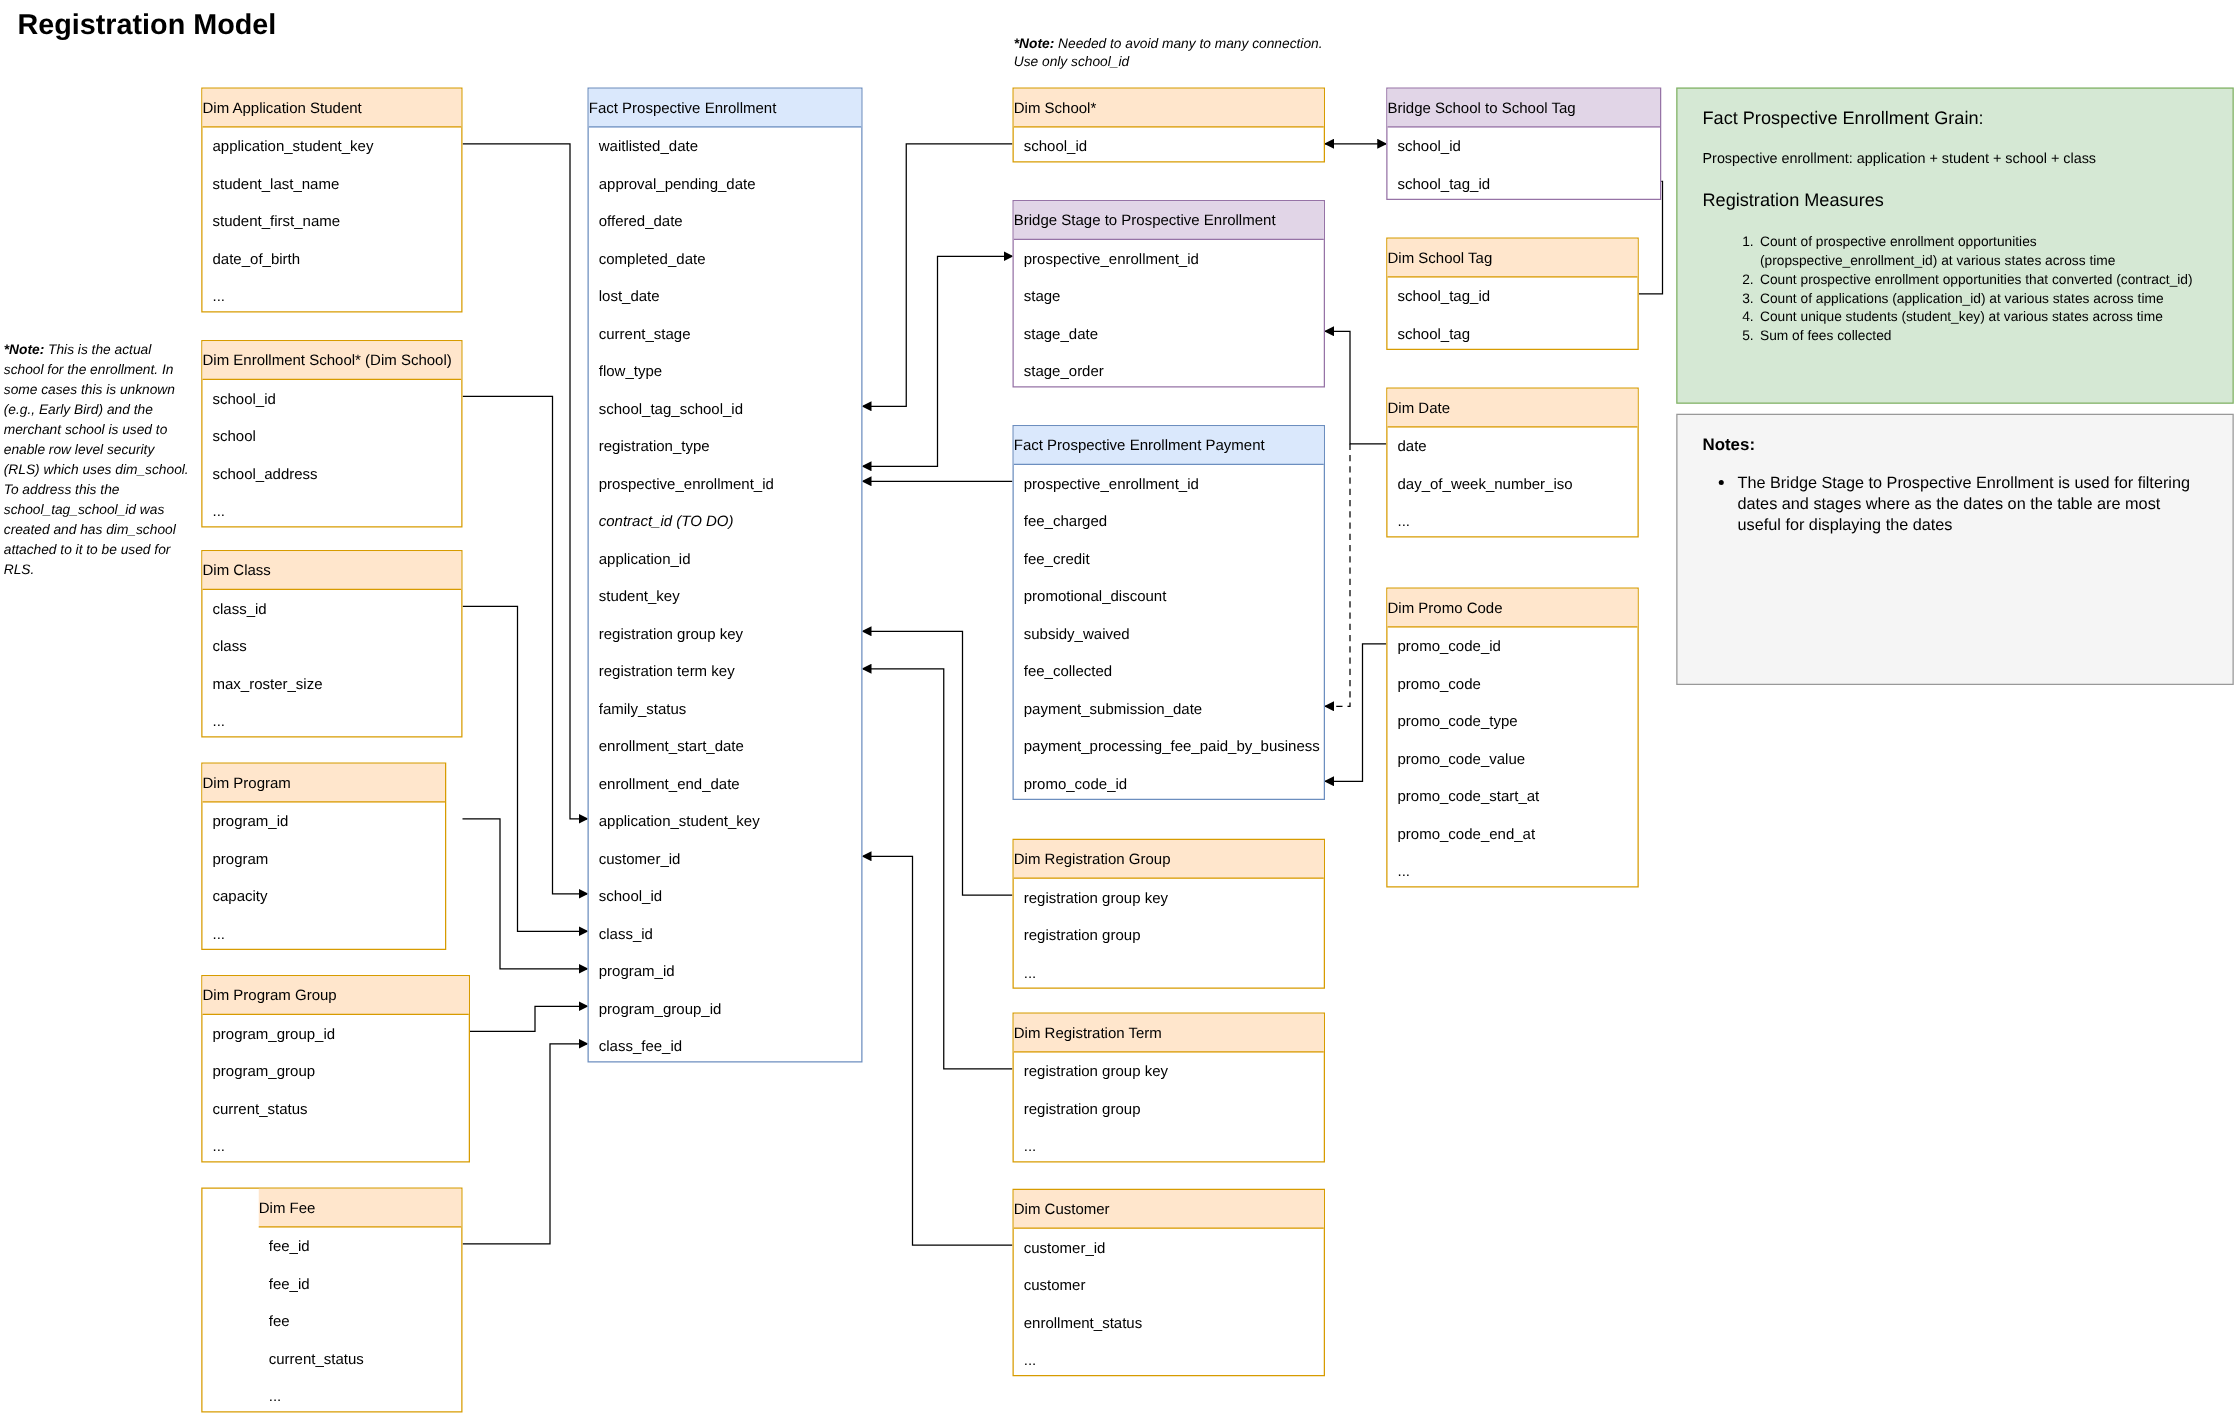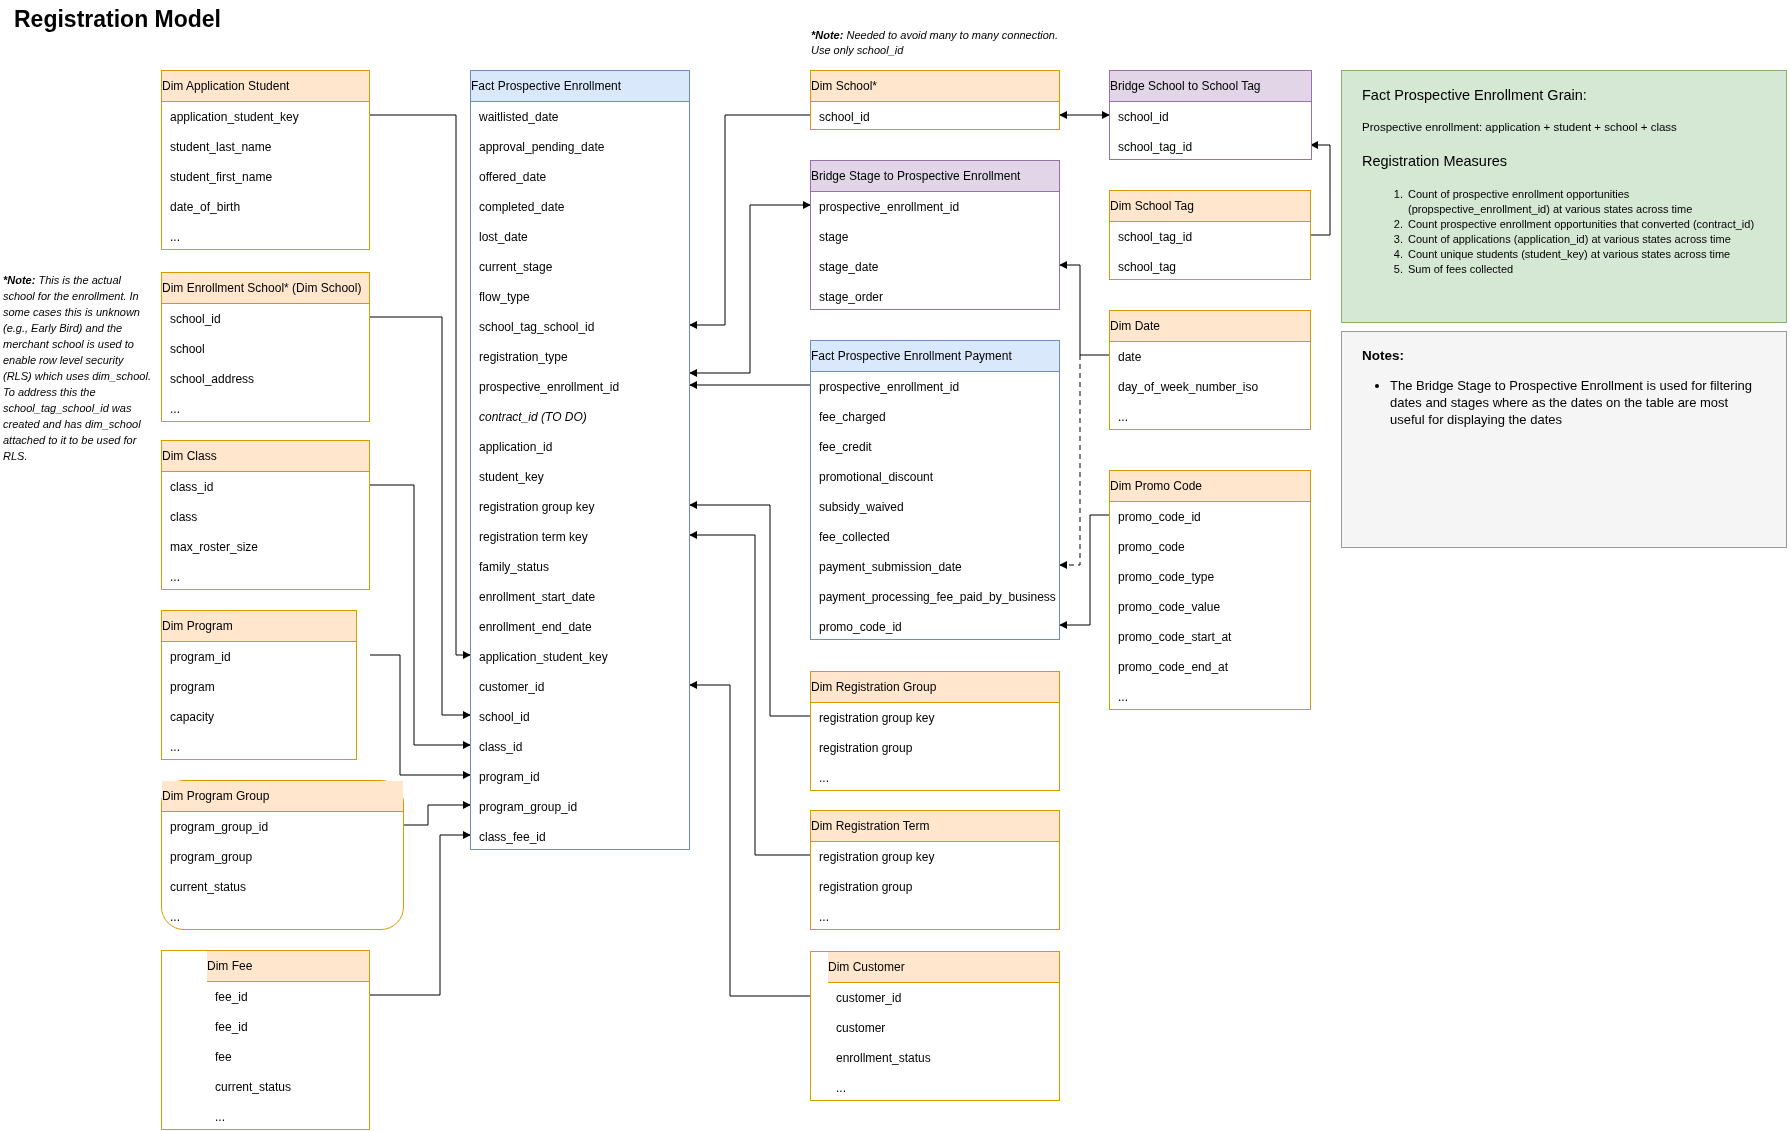--- a/index.html
+++ b/index.html
@@ -125,21 +125,21 @@
       <div class="table-row">max_roster_size</div>
       <div class="table-row">...</div>
     </div>
     <div class="table-box orange" style="left: 161px; top: 610px; width: 196px; height: 150px;">
       <div class="table-header">Dim Program</div>
       <div class="table-row">program_id</div>
       <div class="table-row">program</div>
       <div class="table-row">capacity</div>
       <div class="table-row">...</div>
     </div>
-    <div class="table-box orange" style="left: 161px; top: 780px; width: 243px; height: 150px; border-radius: 23px;">
+    <div class="table-box orange" style="left: 161px; top: 780px; width: 215px; height: 150px;">
       <div class="table-header">Dim Program Group</div>
       <div class="table-row">program_group_id</div>
       <div class="table-row">program_group</div>
       <div class="table-row">current_status</div>
       <div class="table-row">...</div>
     </div>
     <div class="table-box orange" style="left: 161px; top: 950px; width: 209px; height: 180px; padding-left: 45px;">
       <div class="table-header">Dim Fee</div>
       <div class="table-row">fee_id</div>
       <div class="table-row">fee_id</div>
@@ -172,21 +172,21 @@
       <div class="table-row">school_id</div>
       <div class="table-row">class_id</div>
       <div class="table-row">program_id</div>
       <div class="table-row">program_group_id</div>
       <div class="table-row">class_fee_id</div>
     </div>
     <div class="table-box orange" style="left: 810px; top: 70px; width: 250px; height: 60px;">
       <div class="table-header">Dim School*</div>
       <div class="table-row">school_id</div>
     </div>
-    <div class="table-box purple" style="left: 1109px; top: 70px; width: 203px; height: 90px;">
+    <div class="table-box purple" style="left: 1109px; top: 70px; width: 220px; height: 90px;">
       <div class="table-header">Bridge School to School Tag</div>
       <div class="table-row">school_id</div>
       <div class="table-row">school_tag_id</div>
     </div>
     <div class="table-box purple" style="left: 810px; top: 160px; width: 250px; height: 150px;">
       <div class="table-header">Bridge Stage to Prospective Enrollment</div>
       <div class="table-row">prospective_enrollment_id</div>
       <div class="table-row">stage</div>
       <div class="table-row">stage_date</div>
       <div class="table-row">stage_order</div>
@@ -229,20 +229,20 @@
       <div class="table-row">registration group key</div>
       <div class="table-row">registration group</div>
       <div class="table-row">...</div>
     </div>
     <div class="table-box orange" style="left: 810px; top: 810px; width: 250px; height: 120px;">
       <div class="table-header">Dim Registration Term</div>
       <div class="table-row">registration group key</div>
       <div class="table-row">registration group</div>
       <div class="table-row">...</div>
     </div>
-    <div class="table-box orange" style="left: 810px; top: 951px; width: 250px; height: 150px; padding-left: 17px;">
+    <div class="table-box orange" style="left: 810px; top: 951px; width: 250px; height: 150px;">
       <div class="table-header">Dim Customer</div>
       <div class="table-row">customer_id</div>
       <div class="table-row">customer</div>
       <div class="table-row">enrollment_status</div>
       <div class="table-row">...</div>
     </div>
   </div>
 
 </body></html>

